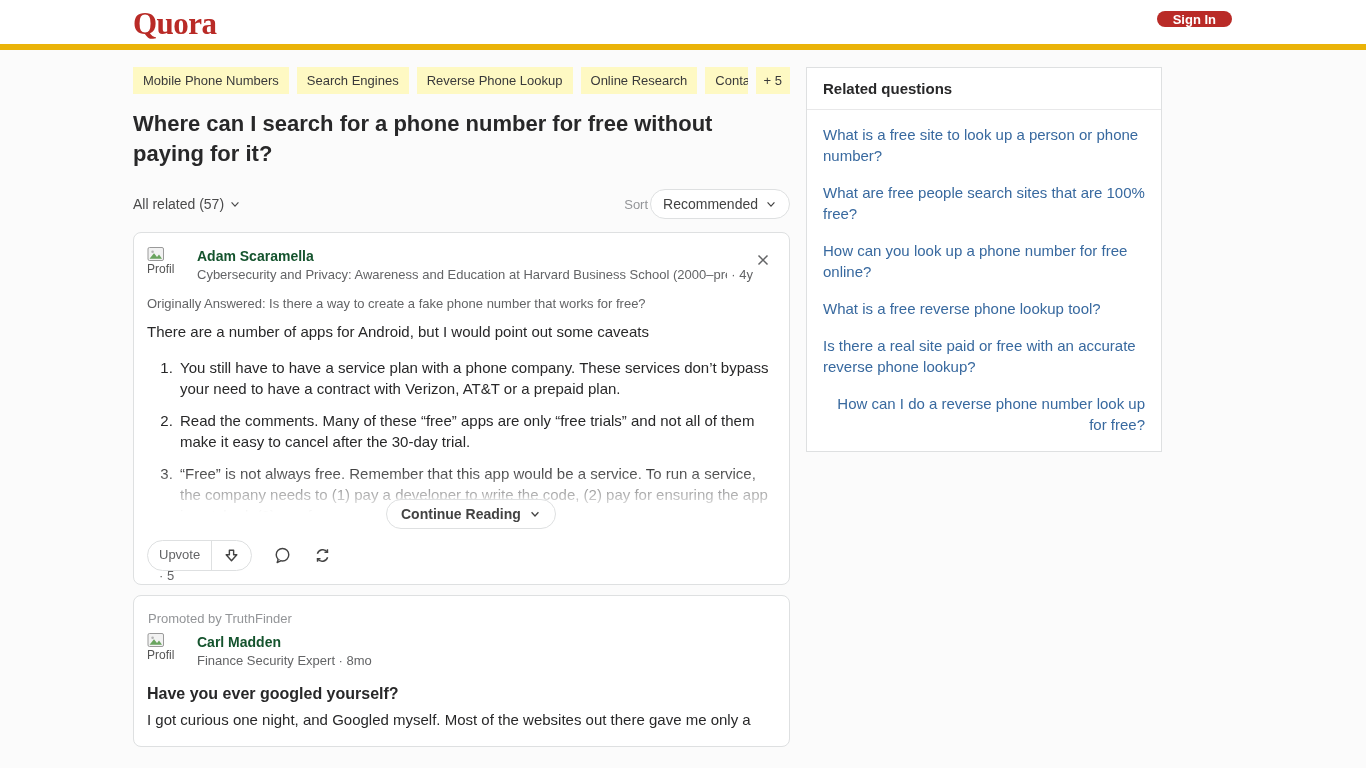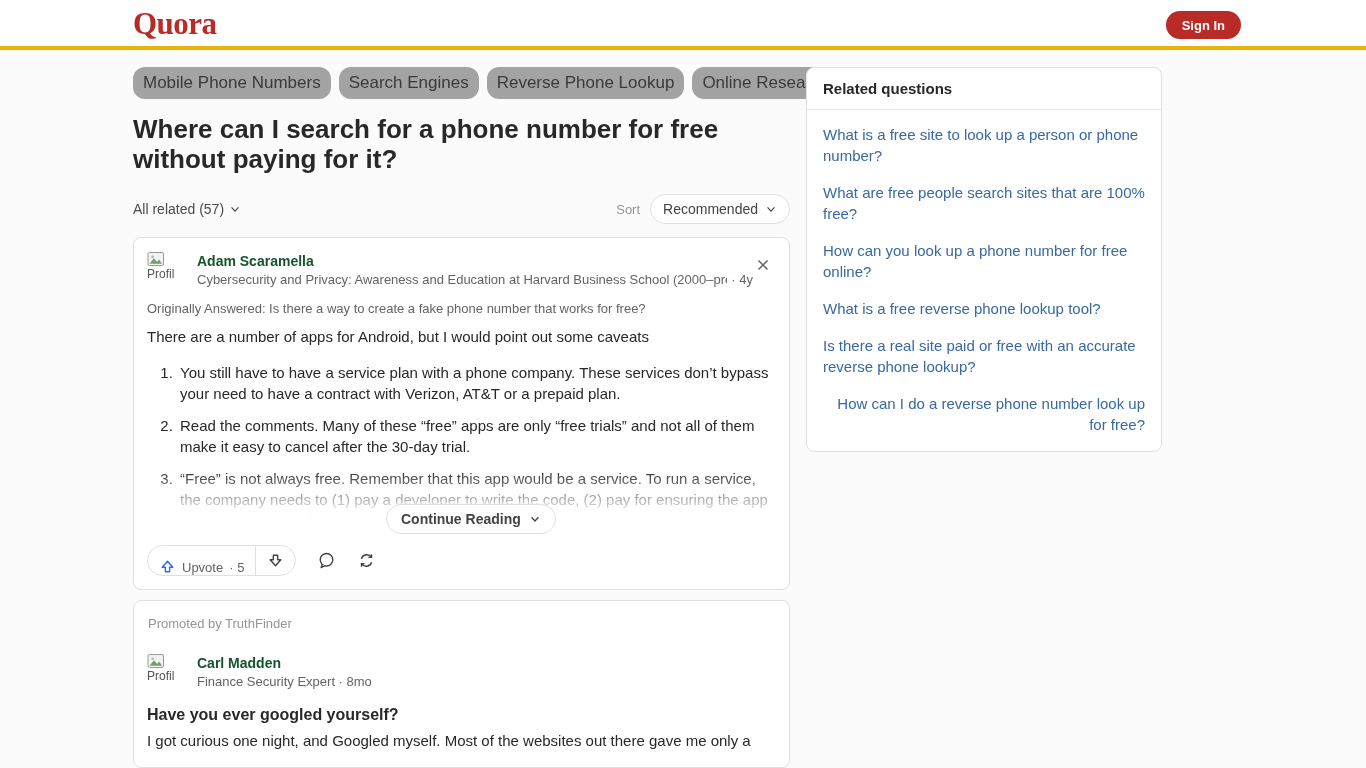--- a/index.html
+++ b/index.html
@@ -1,61 +1,61 @@
 <!DOCTYPE html>
 <html><head>
 <meta charset="utf-8">
 <style>
   * { margin:0; padding:0; box-sizing:border-box; }
   html,body { width:1366px; height:768px; overflow:hidden; background:#fbfbfb;
     font-family:"Liberation Sans", sans-serif; color:#282829; }
 
   
   .topbar { position:absolute; top:0; left:0; width:1366px; height:50px;
-    background:#fff; border-bottom:4px solid #eab308; z-index:10; }
+    background:#fff; border-bottom:6px solid #eab308; z-index:10; }
   .logo { position:absolute; left:133px; top:6px;
     font-family:"Liberation Serif", serif; font-weight:bold; font-size:31px;
     color:#b92b27; letter-spacing:-0.5px; cursor:pointer; }
-  .signin { position:absolute; right:125px; top:11px; height:28px;
+  .signin { position:absolute; right:134px; top:11px; height:16px;
     background:#b92b27; color:#fff; border:none; border-radius:15px;
     font-size:13px; font-weight:bold; padding:0 16px;
     font-family:"Liberation Sans", sans-serif; cursor:pointer; }
 
   
   .content { position:absolute; top:50px; left:133px; display:flex; gap:16px; }
   .maincol { width:657px; }
   .sidecol { width:356px; margin-top:17px; }
 
   
   .chips { margin-top:17px; display:flex; gap:8px; align-items:center; }
-  .chip { background:#a3a3a3; border-radius:12px; font-size:17px; color:#3a3a3b;
+  .chip { background:#fef9c3; border-radius:0; font-size:13px; color:#3a3a3b;
     padding:6px 10px; white-space:nowrap; cursor:pointer; }
   .chip.clipped { width:84px; overflow:hidden; padding-right:0; }
   .chip.more { padding:6px 8px; }
 
   
-  .qtitle { margin-top:15px; font-size:26px; line-height:30px; font-weight:bold;
+  .qtitle { margin-top:15px; font-size:22px; line-height:30px; font-weight:bold;
     color:#282829; width:640px; }
   .controls { margin-top:20px; display:flex; align-items:center;
     justify-content:space-between; }
   .filter { display:flex; align-items:center; gap:5px; font-size:14px;
     color:#4a4a4b; cursor:pointer; }
-  .sortwrap { display:flex; align-items:center; gap:10px; }
+  .sortwrap { display:flex; align-items:center; gap:2px; }
   .sortlabel { font-size:13px; color:#939598; }
   .sortpill { display:flex; align-items:center; gap:7px; height:30px;
     border:1px solid #dee0e1; border-radius:15px; background:#fff;
     padding:0 12px; font-size:14px; color:#434343; cursor:pointer; }
 
   
   .card { background:#fff; border:1px solid #dee0e1; border-radius:8px;
     padding:13px 16px 13px 13px; position:relative; }
   .card1 { margin-top:13px; }
   .card2 { margin-top:10px; padding-bottom:16px; }
 
-  .promoted-label { font-size:13px; color:#939598; margin:2px 0 22px 1px; }
+  .promoted-label { font-size:13px; color:#939598; margin:2px 0 6px 1px; }
 
   .ans-head { display:flex; align-items:flex-start; }
   .avatar { width:40px; height:40px; overflow:hidden; flex:none;
     font-size:12px; color:#555; line-height:14px; cursor:pointer; }
   .avatar .alt { white-space:nowrap; display:block; }
   .who { margin-left:10px; flex:1; min-width:0; padding-top:2px; }
   .who-name { font-size:14px; font-weight:bold; color:#14532d; cursor:pointer; }
   .who-cred { margin-top:3px; font-size:13px; color:#636466; display:flex; }
   .who-cred .cred { white-space:nowrap; overflow:hidden; max-width:540px; }
   .who-cred .time { white-space:nowrap; margin-left:4px; color:#636466; }
@@ -74,34 +74,34 @@
   .continue-btn { position:absolute; left:239px; bottom:-3px; z-index:3;
     display:flex; align-items:center; gap:8px; height:30px; padding:0 14px;
     background:#fff; border:1px solid #dee0e1; border-radius:16px;
     font-size:14px; font-weight:bold; color:#434343;
     font-family:"Liberation Sans", sans-serif; cursor:pointer;
     box-shadow:0 0 4px rgba(255,255,255,0.9); }
 
   .actionbar { display:flex; align-items:center; margin-top:14px; }
   .votepill { display:flex; align-items:center; height:31px;
     border:1px solid #dee0e1; border-radius:16px; background:#fff; }
-  .vote-up { display:flex; align-items:flex-end; gap:6px; padding:0 11px;
-    height:100%; cursor:pointer; font-size:13px; color:#636466; }
+  .vote-up { display:flex; align-items:flex-start; gap:6px; padding:0 11px;
+    height:100%; cursor:pointer; font-size:13px; color:#636466;flex-direction:column; }
   .vote-div { width:1px; height:100%; background:#dee0e1; }
   .vote-down { display:flex; align-items:center; padding:0 11px; height:100%;
     cursor:pointer; }
   .act { display:flex; align-items:center; gap:6px; margin-left:21px;
     cursor:pointer; font-size:13px; color:#636466; }
 
   .ad-title { margin-top:13px; font-size:16px; font-weight:bold; color:#282829; }
   .ad-body { margin-top:6px; font-size:15px; line-height:21px; color:#282829;
     white-space:nowrap; overflow:hidden; }
 
   
-  .sidecard { background:#fff; border:1px solid #dee0e1; border-radius:8px; }
+  .sidecard { background:#fff; border:1px solid #dee0e1; border-radius:0; }
   .side-head { padding:12px 16px; font-size:15px; font-weight:bold;
     color:#282829; border-bottom:1px solid #e8e8e9; }
   .side-list { padding:14px 16px 16px; }
   .side-item { display:block; font-size:15px; line-height:21px; color:#38699f;
     text-decoration:none; margin-bottom:16px; cursor:pointer; }
   .side-item:last-child { margin-bottom:0;text-align:right; }
 
   svg { display:block; }
 </style>
 </head>

